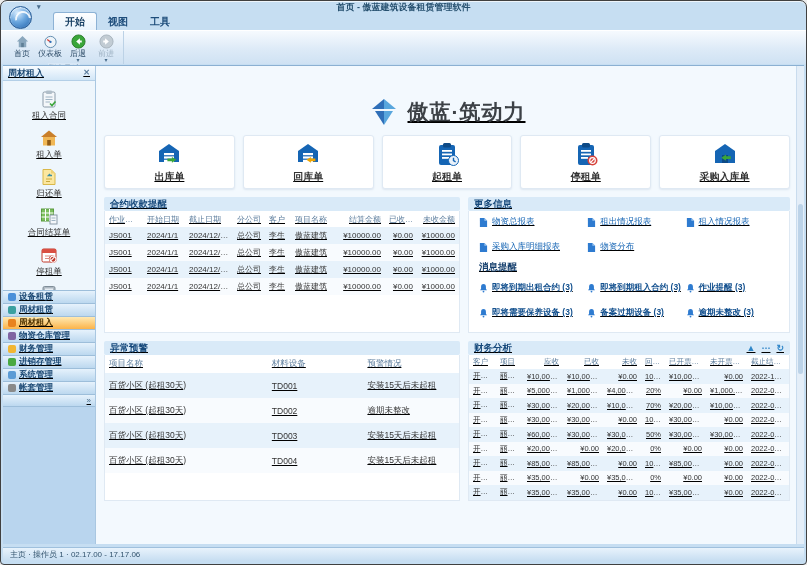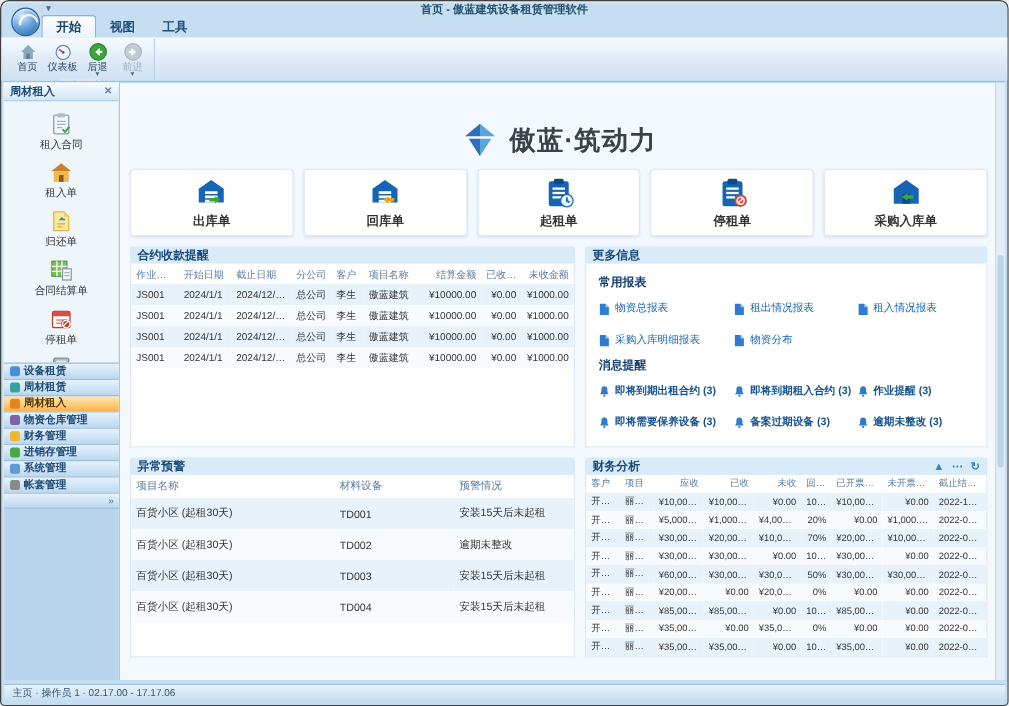--- a/index.html
+++ b/index.html
@@ -8,21 +8,21 @@
 
   .window { position:absolute; inset:0; border:1px solid #404040; border-radius:7px 7px 4px 4px;
             background:#c6def2; overflow:hidden; box-shadow: inset 0 1px 0 rgba(255,255,255,.7); }
 
   
   .titlebar { height:13px; display:flex; align-items:center; justify-content:center;
               font-size:9px; font-weight:bold; color:#26506f; position:relative; }
   .qat-caret { position:absolute; left:36px; top:2px; font-size:7px; color:#4a6d8c; }
 
   
-  .tabrow { height:16px; display:flex; align-items:flex-end; padding-left:32px; position:relative; }
+  .tabrow { height:16px; display:flex; align-items:flex-end; padding-left:52px; position:relative; }
   .office-btn { position:absolute; left:8px; top:-8px; width:23px; height:23px; border-radius:50%;
                 background: radial-gradient(circle at 35% 28%, #d9edff 0%, #6aa6de 45%, #1d5fa8 100%);
                 border:1px solid #2a5d96; box-shadow: inset 0 1px 2px rgba(255,255,255,.9); }
   .office-btn::after { content:""; position:absolute; left:5px; top:4px; width:12px; height:12px;
                 border-radius:50%; border:2px solid rgba(255,255,255,.85); border-bottom-color:transparent; border-right-color:transparent; transform:rotate(35deg); }
   .tab { padding:2px 11px 1px 11px; font-size:10px; font-weight:bold; color:#1e4d7b; cursor:default; }
   .tab.active { background:linear-gradient(#fdfeff,#e9f3fc); border:1px solid #8db2d5; border-bottom:none;
                 border-radius:3px 3px 0 0; color:#173f63; }
 
   
@@ -33,21 +33,21 @@
   .rbtn { width:28px; display:flex; flex-direction:column; align-items:center; padding-top:2px; border-radius:2px; }
   .rbtn .ricon { width:15px; height:15px; }
   .rbtn .rlabel { font-size:8px; color:#2b4a66; line-height:9px; white-space:nowrap; }
   .rbtn .caret { font-size:6px; color:#4a6d8c; line-height:5px; }
   .rbtn.disabled .rlabel { color:#9cb0c2; }
   .rg-label { height:11px; font-size:8px; color:#4a6d8c; text-align:center; line-height:11px;
               background:linear-gradient(#d9e8f6,#c6daee); border-radius:0 0 2px 2px; }
 
   
   .main { position:absolute; top:64px; bottom:20px; left:2px; right:2px; display:flex;
-          border-top:1px solid #8bb0d2; background:#f3f9fe; }
+          border-top:1px solid #8bb0d2; background:#f3f9fe;text-decoration:underline; }
 
   
   .nav { width:93px; background:#eef6fc; border-right:1px solid #a9c7e1; display:flex; flex-direction:column; }
   .nav-header { height:15px; flex:none; background:linear-gradient(#f8fcff,#d2e6f7); border-bottom:1px solid #b3cfe7;
                 display:flex; align-items:center; padding:0 5px; font-size:9px; font-weight:bold; color:#1d4a75; }
   .nav-close { margin-left:auto; font-size:8px; color:#5b7c9c; line-height:8px; }
   .nav-items { flex:1; padding-top:8px; overflow:hidden; }
   .nav-item { display:flex; flex-direction:column; align-items:center; margin-bottom:8px; }
   .nav-item .nicon { width:20px; height:20px; margin-bottom:1px; }
   .nav-item .nlabel { font-size:8.5px; color:#333; line-height:10px; }
@@ -436,21 +436,20 @@
                   </tr>
                 </tbody>
               </table>
           </div>
         </div>
         <div class="panel panel-r">
           <div class="section-bar">
             <span>更多信息</span>
           </div>
           <div class="panel-body mi-body">
-            <div class="mi-sub">常用报表</div>
             <div class="mi-grid">
               <div class="mi-link">
                   <svg class="mi-ic" viewBox="0 0 10 12">
                     <path d="M1 1 h5 l3 3 v7 h-8 z" fill="#2e7bd0"></path>
                     <path d="M6 1 l3 3 h-3 z" fill="#9cc6ef"></path>
                   </svg>
                   <span>物资总报表</span>
                 </div>
               <div class="mi-link">
                   <svg class="mi-ic" viewBox="0 0 10 12">

